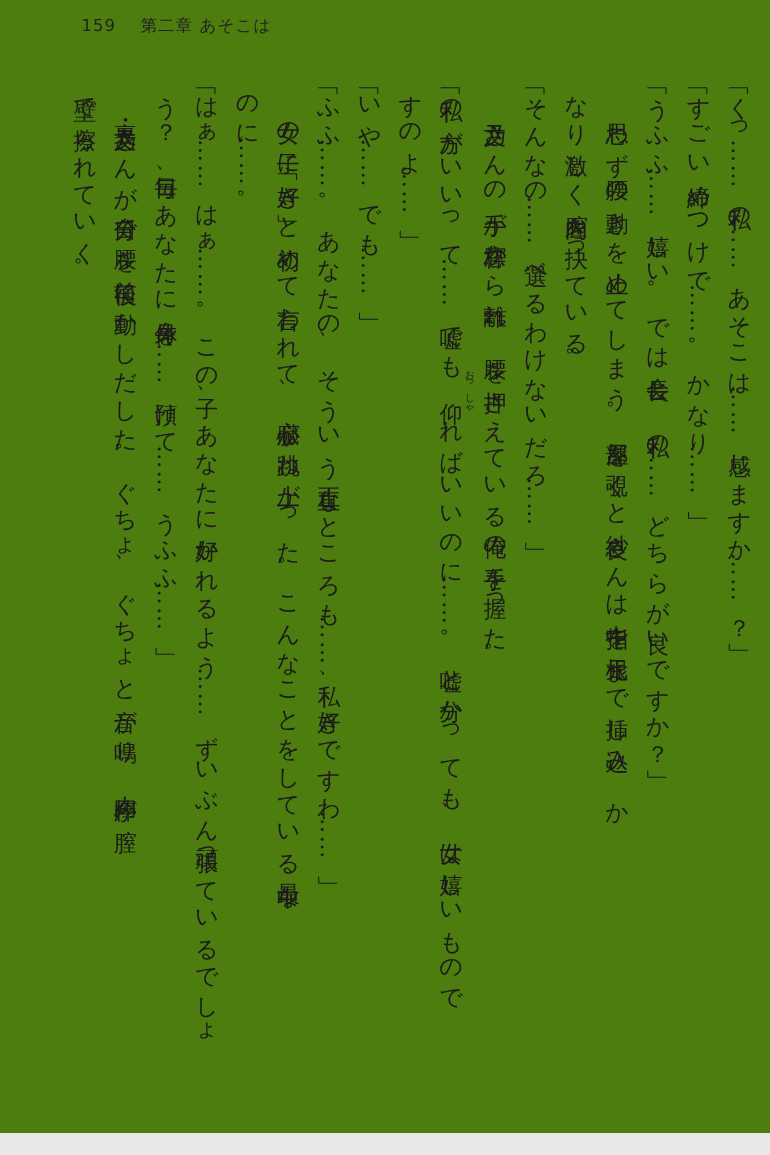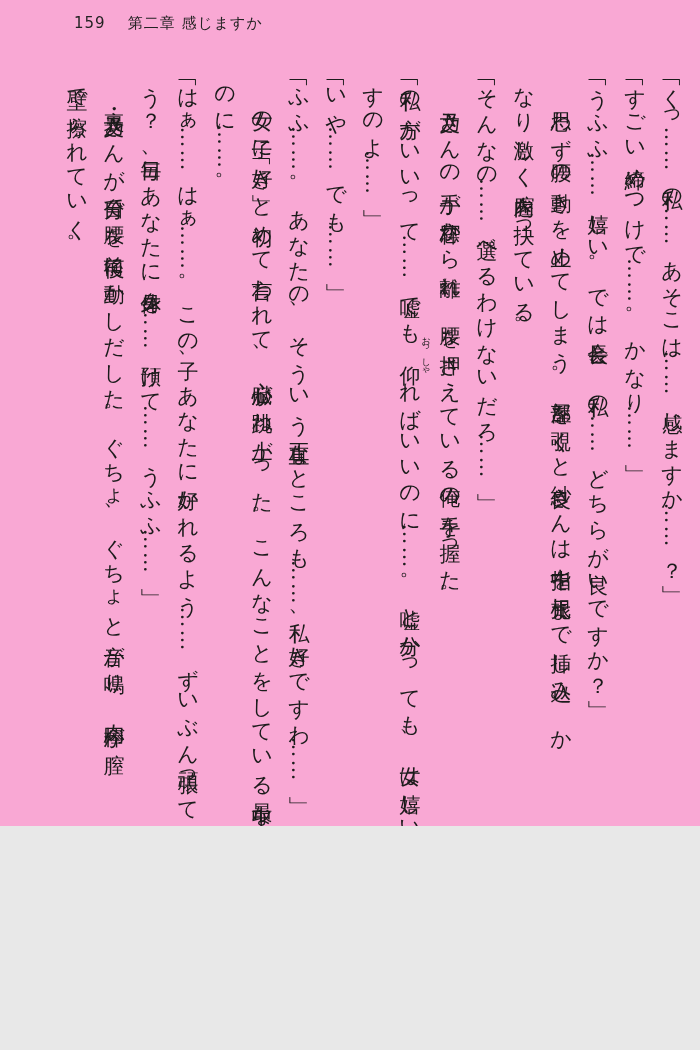--- a/index.html
+++ b/index.html
@@ -3,22 +3,22 @@
 <meta charset="utf-8">
 <style>
   html, body {
     margin: 0;
     padding: 0;
     background: #e8e8e8;
   }
   .page {
     position: relative;
     width: 700px;
-    height: 826px;
-    background: #f9a8d4;
+    height: 1030px;
+    background: #4d7c0f;
     overflow: hidden;
     font-family: "DejaVu Serif", "Liberation Serif", serif;
     color: #1b1b1b;
   }
   
   .running-header {
     position: absolute;
     top: 14px;
     left: 74px;
     display: flex;
@@ -61,21 +61,21 @@
     font-family: "DejaVu Serif", "Liberation Serif", serif;
   }
 </style>
 </head>
 <body>
 
 <div class="page">
 
   <header class="running-header">
     <span>159</span>
-    <span>第二章 感じますか</span>
+    <span>第二章 あそこは</span>
   </header>
 
   <main class="text-block" id="columns-container">
       <p class="col">「くっ……私の……あそこは……感じますか……？」</p>
       <p class="col">「すごい締めつけで……。かなり……」</p>
       <p class="col">「うふふ……嬉しい。では会長と、私の……どちらが良いですか？」</p>
       <p class="col indent">思わず腰の動きを止めてしまう。部屋を覗くと紗良さんは中指を根元まで挿し込み、か</p>
       <p class="col">なり激しく膣内を抉っている。</p>
       <p class="col">「そんなの……選べるわけないだろ……」</p>
       <p class="col indent">文乃さんの手が窓枠から離れ、腰を押さえている俺の手を握った。</p>

